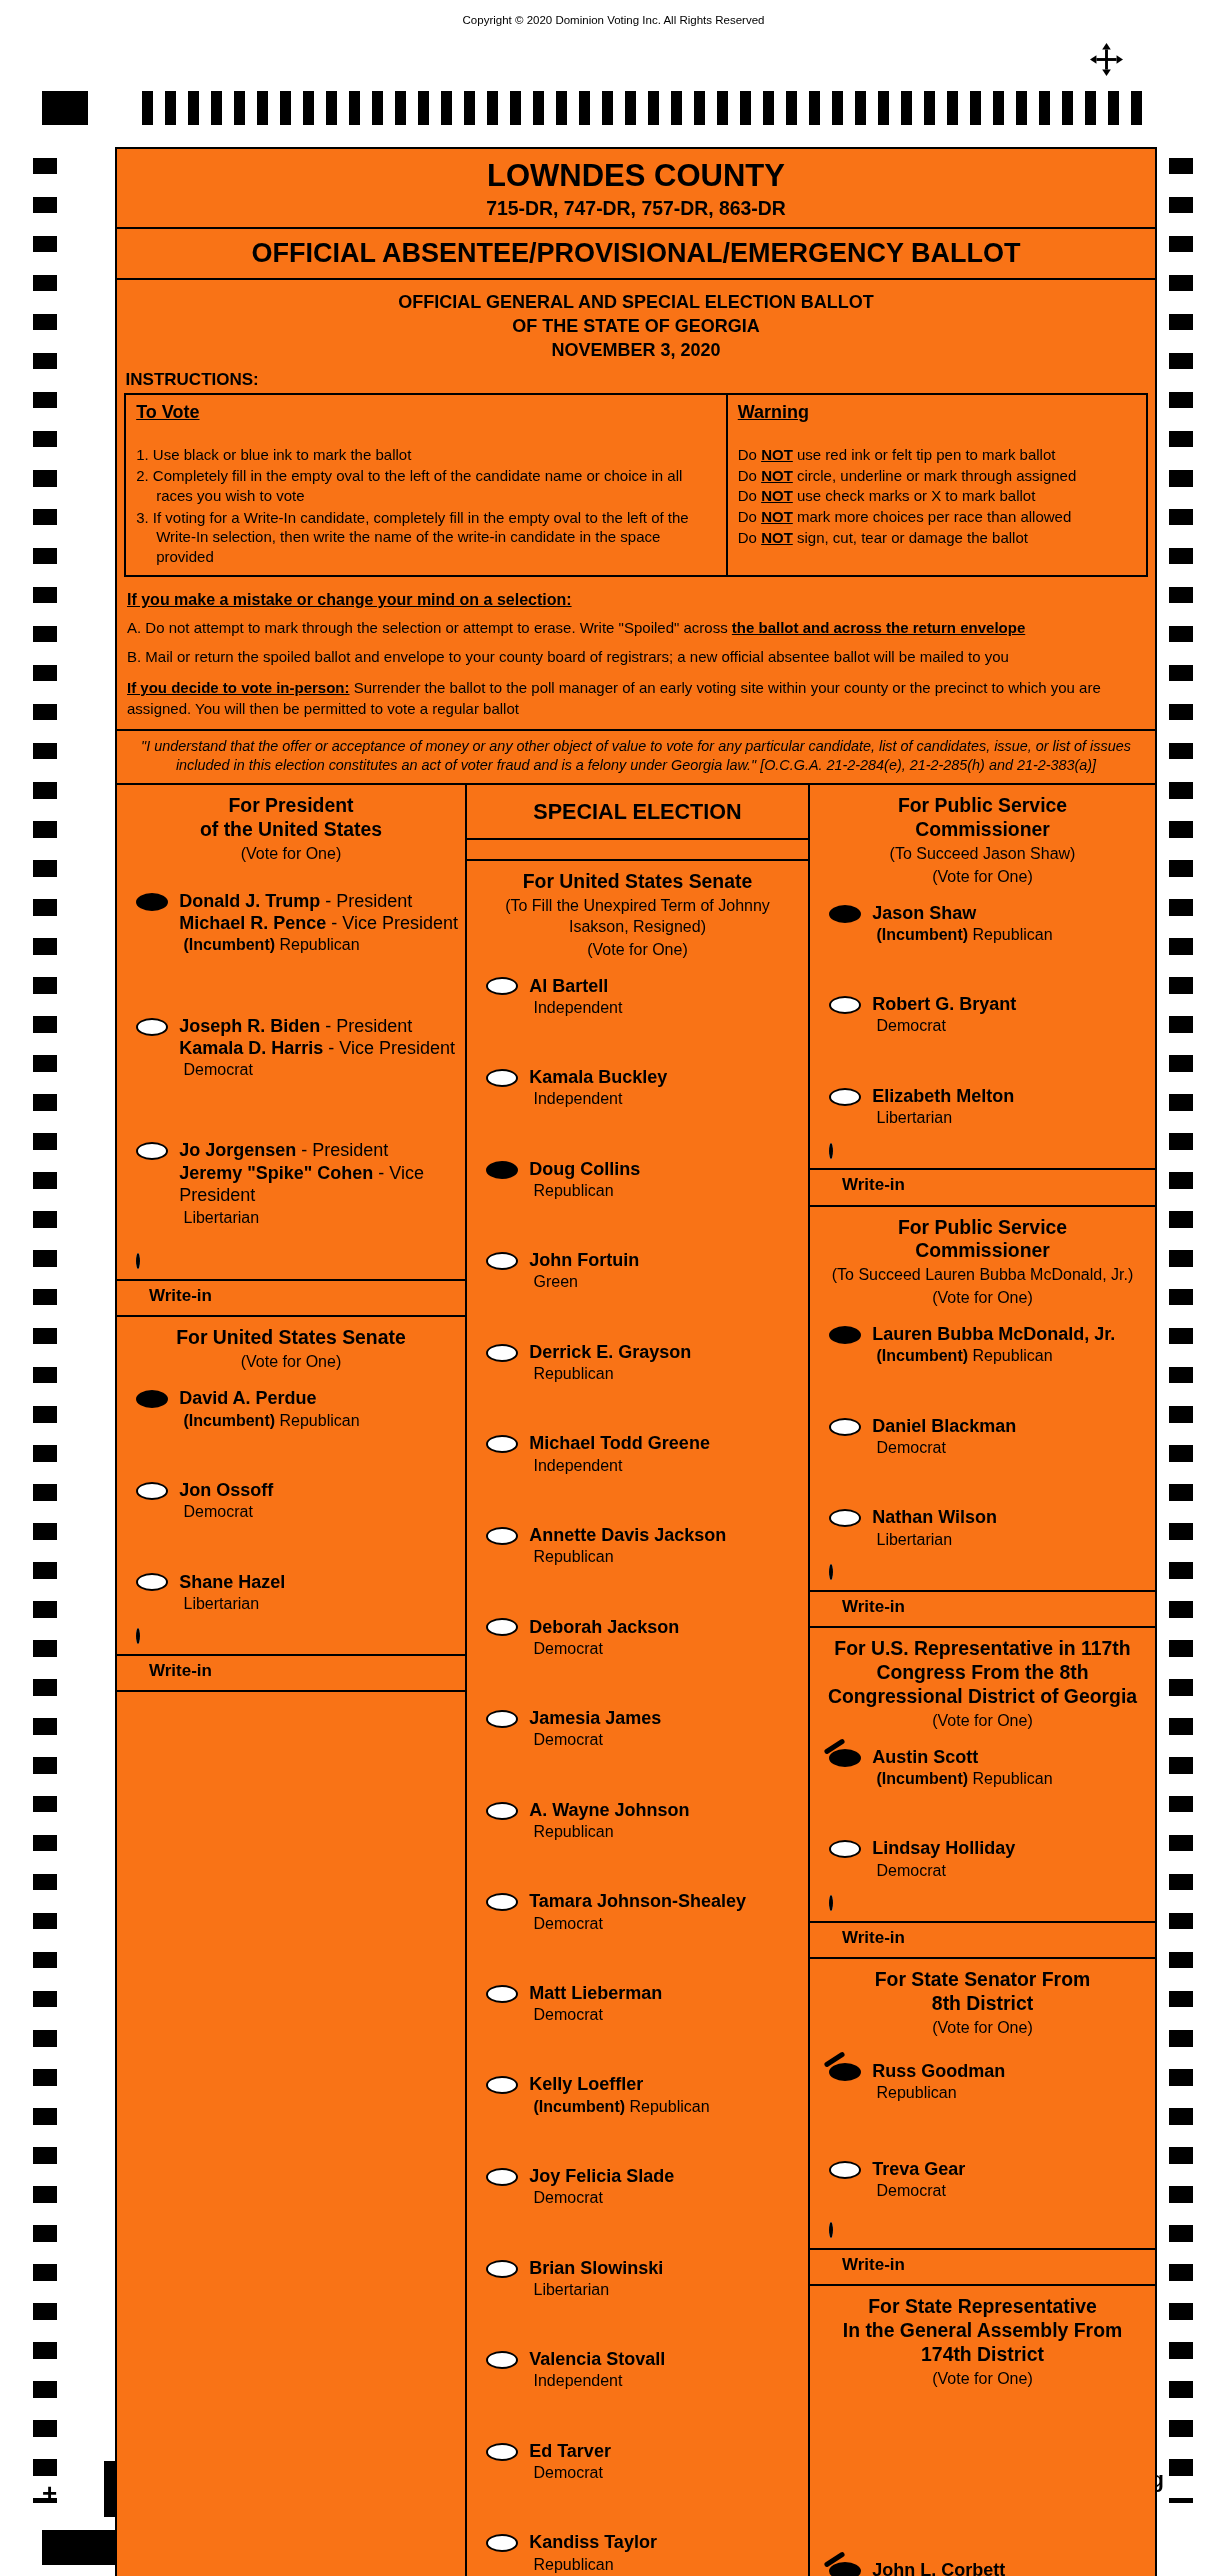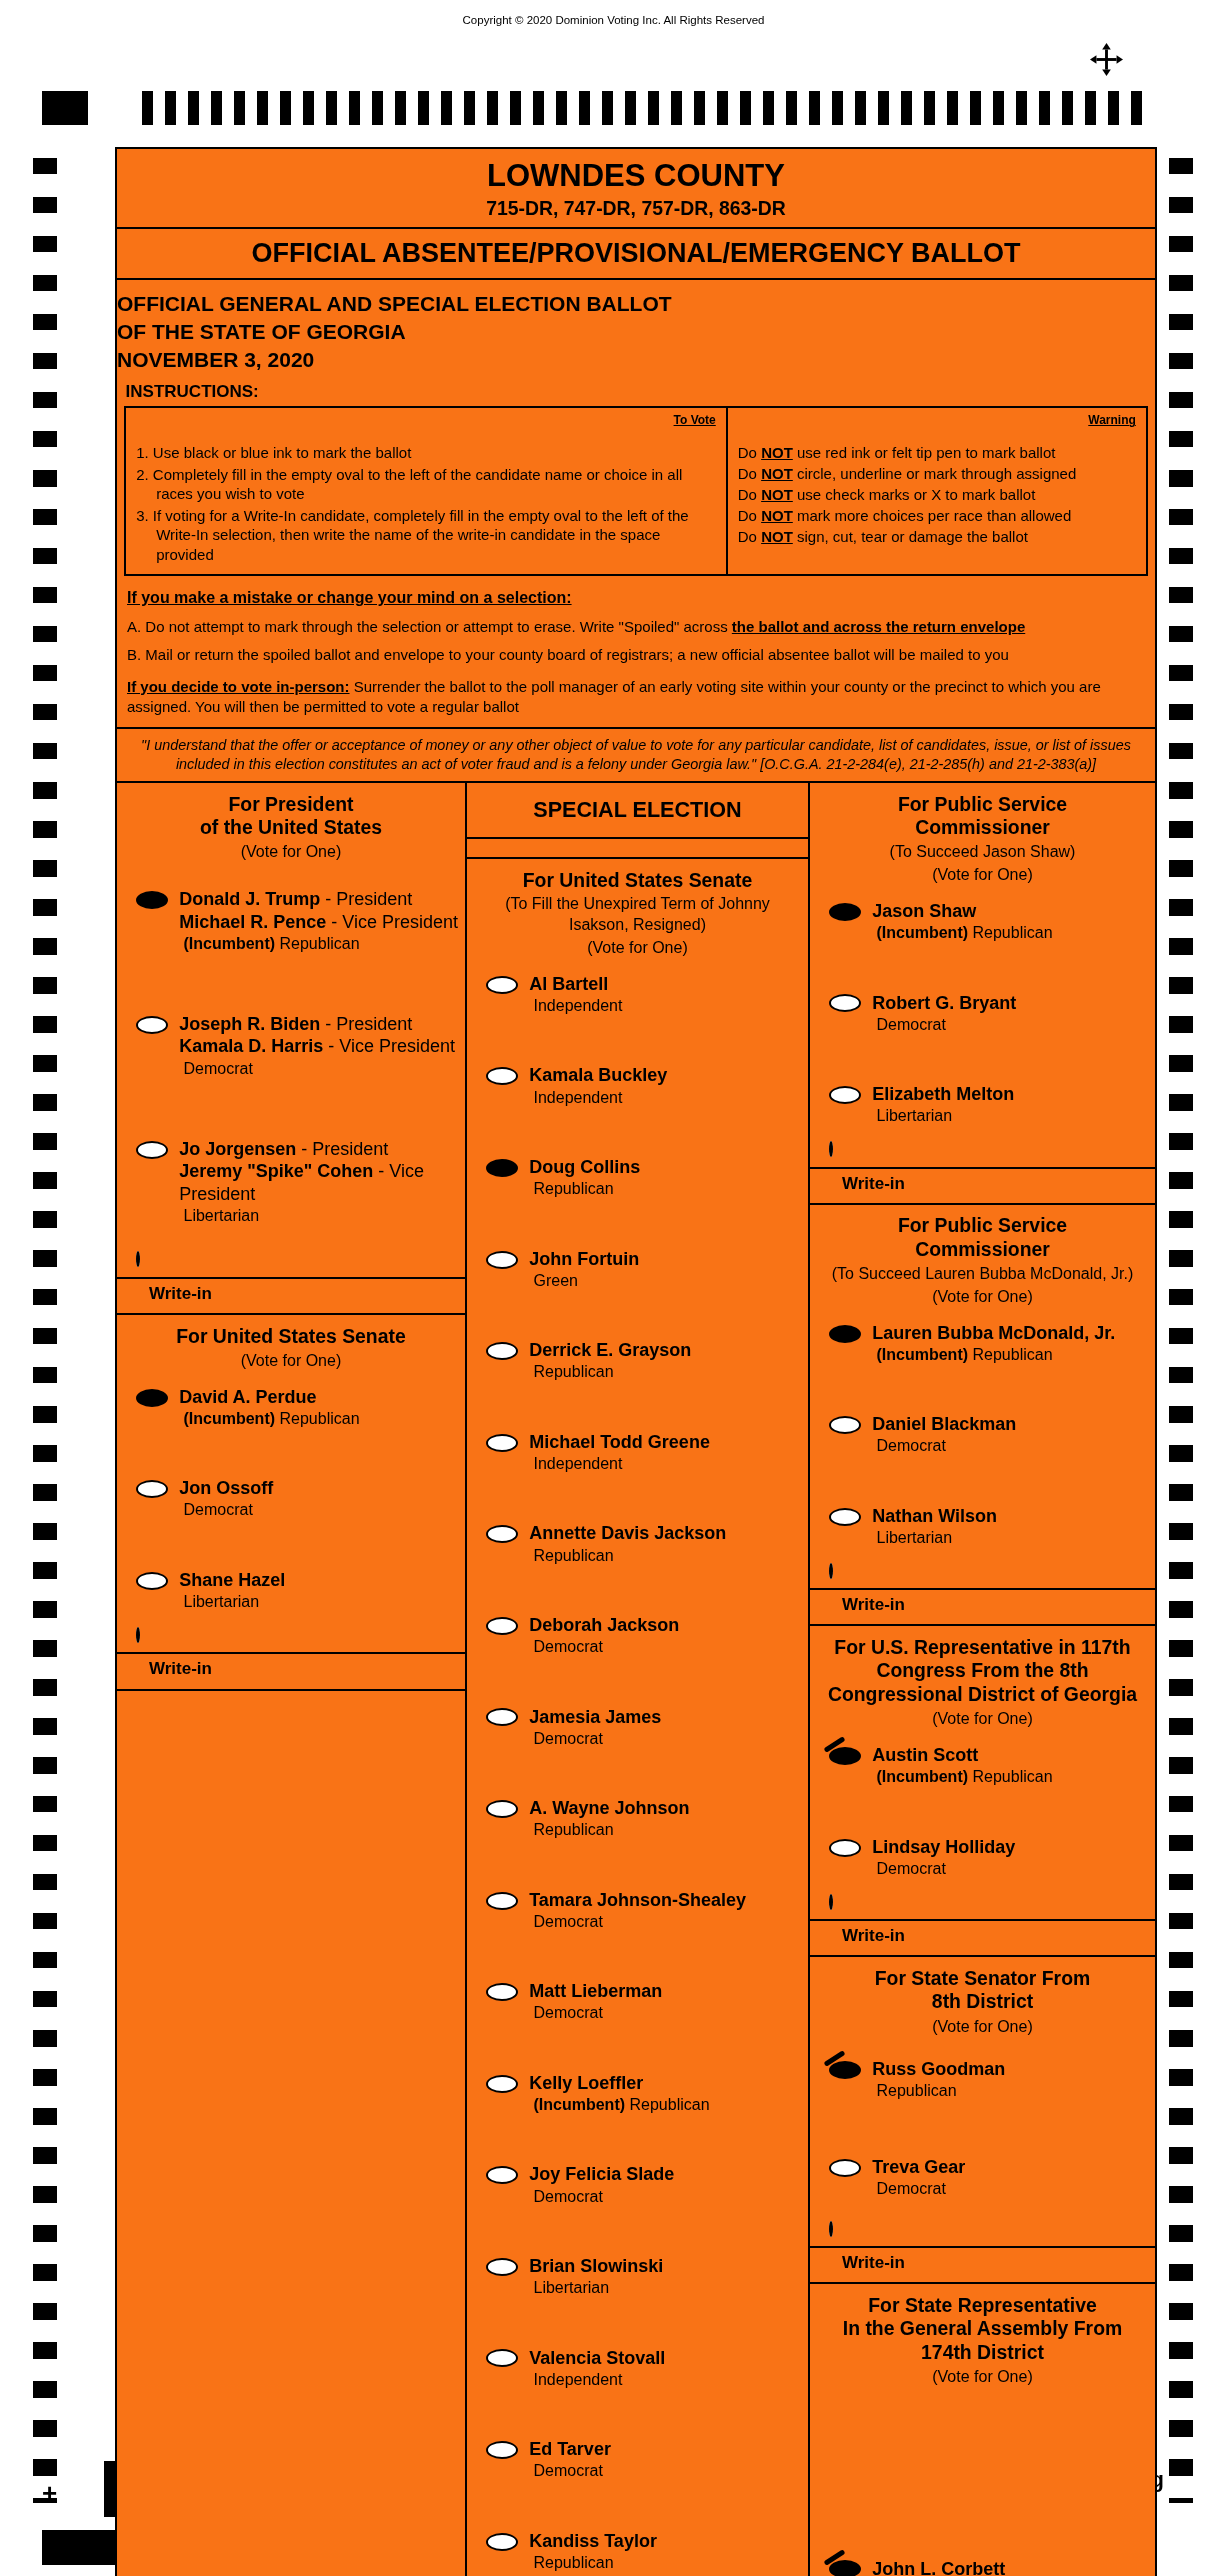--- a/index.html
+++ b/index.html
@@ -33,28 +33,28 @@
 
   
   .ballot-frame { position: absolute; left: 115px; top: 147px; width: 1042px; border: 2.2px solid #000; background: #f97316; }
 
   .county-header { text-align: center; padding: 10px 0 7.2px; border-bottom: 2.2px solid #000; }
   .county-name { font-size: 31px; font-weight: bold; line-height: 1.1; }
   .precincts { font-size: 19.4px; font-weight: bold; margin-top: 3.6px; }
 
   .ballot-type { text-align: center; font-size: 27px; font-weight: bold; padding: 9.3px 0; border-bottom: 2.2px solid #000; }
 
-  .election-title { font-size: 21px; font-weight: bold; line-height: 1.35; padding: 9.3px 0 5.8px; }
+  .election-title { text-align: center; font-size: 18px; font-weight: bold; line-height: 1.35; padding: 9.3px 0 5.8px; }
 
   .instr-label { font-size: 17px; font-weight: bold; padding: 1.4px 8.6px 3.6px; }
 
   .instr-box { margin: 0 7.2px; border: 2.2px solid #000; display: flex; font-size: 15px; line-height: 1.3; }
   .instr-left { flex: 0 0 59%; padding: 5.8px 10px 7.2px; border-right: 2.2px solid #000; }
   .instr-right { flex: 1; padding: 5.8px 10px 7.2px; }
-  .instr-title { font-size: 12px; margin-bottom: 14px; text-align: right; }
+  .instr-title { font-size: 18px; margin-bottom: 20px; }
   .tv-item { padding-left: 20px; text-indent: -20px; margin-bottom: 2.2px; }
   .warn-item { padding-left: 17px; text-indent: -17px; margin-bottom: 1.4px; }
 
   .mistake { padding: 11.5px 10px 0; font-size: 15px; line-height: 1.35; }
   .mistake-title { font-size: 16px; }
   .mistake-item { margin-top: 8px; }
 
   .in-person { padding: 11.5px 10px 10px; font-size: 15px; line-height: 1.35; }
 
   .fraud { border-top: 2.2px solid #000; font-style: italic; font-size: 14.4px; line-height: 1.3; padding: 6.5px 10px 8px; text-align: center; }

